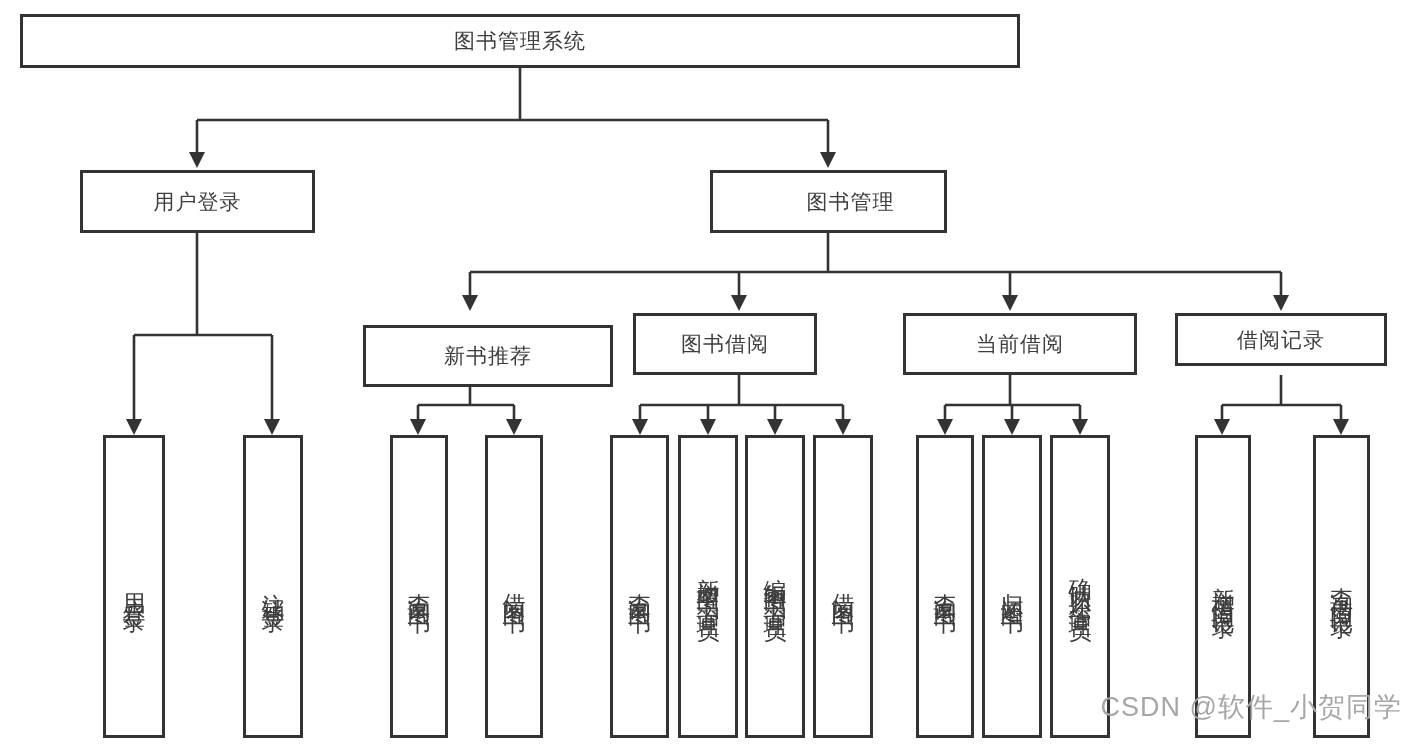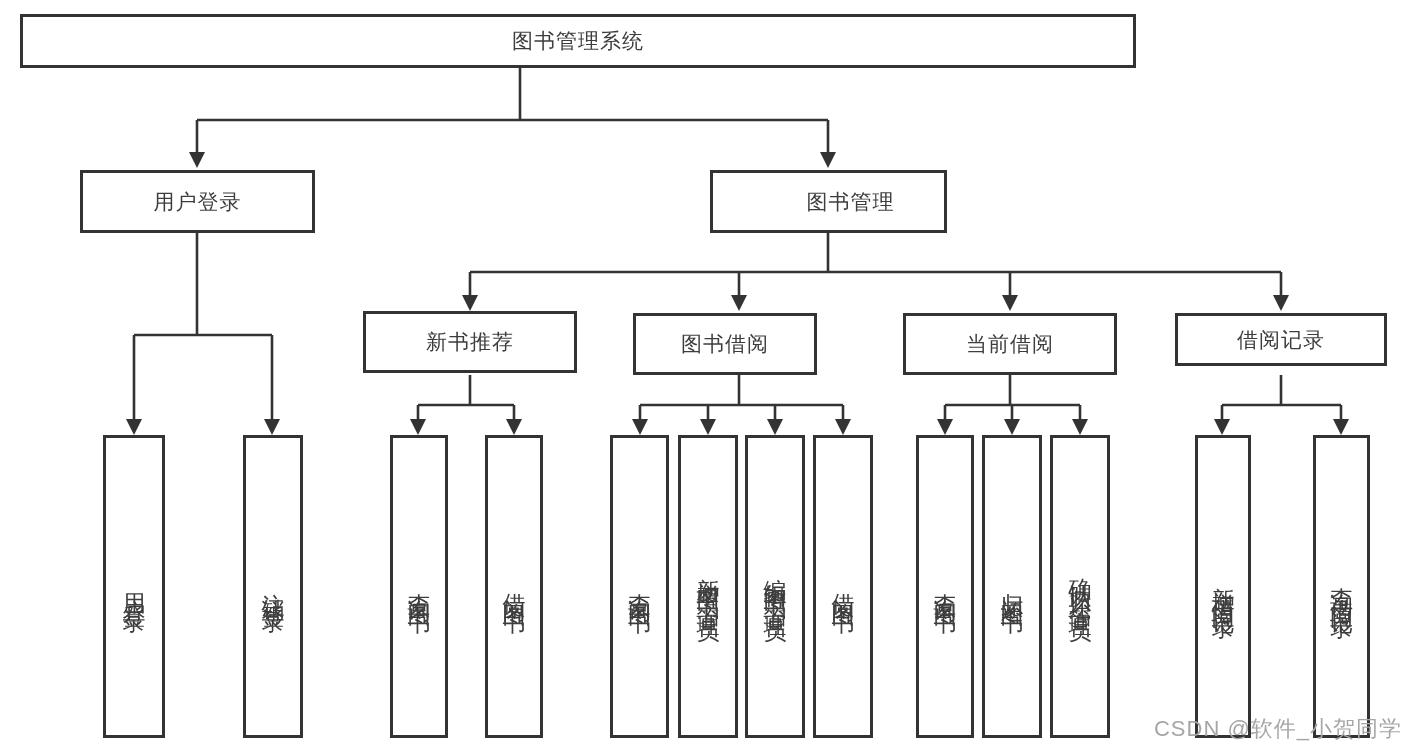--- a/index.html
+++ b/index.html
@@ -24,22 +24,22 @@
   }
   .node.h{font-size:21px;letter-spacing:1px;white-space:nowrap;}
   .node.v span{
     writing-mode:vertical-rl;
     font-size:23px;
     letter-spacing:6px;
     line-height:1;
   }
   .watermark{
     position:absolute;
-    right:3px;bottom:3px;
-    font-size:22px;
+    right:3px;bottom:22px;
+    font-size:27px;
     color:#a6a6a6;
     letter-spacing:1px;
     z-index:5;
     white-space:nowrap;
     margin-left:12px;
   }
 </style>
 </head>
 <body>
 
@@ -74,28 +74,28 @@
     <path class="line" d="M1010 375 V405 M945 405 H1080 M945 405 V420 M1012 405 V420 M1080 405 V420"></path>
     <path class="arrow" d="M945 435 L937 419 H953 Z"></path>
     <path class="arrow" d="M1012 435 L1004 419 H1020 Z"></path>
     <path class="arrow" d="M1080 435 L1072 419 H1088 Z"></path>
 
     <path class="line" d="M1281 375 V405 M1222 405 H1341 M1222 405 V420 M1341 405 V420"></path>
     <path class="arrow" d="M1222 435 L1214 419 H1230 Z"></path>
     <path class="arrow" d="M1341 435 L1333 419 H1349 Z"></path>
   </svg>
 
-  <div class="node h" style="left:20px;top:14px;width:1116px;height:54px;">图书管理系统</div>
+  <div class="node h" style="left:20px;top:14px;width:1000px;height:54px;">图书管理系统</div>
 
   <div class="node h" style="left:80px;top:170px;width:235px;height:63px;">用户登录</div>
   <div class="node h" style="left:710px;top:170px;width:237px;height:63px;padding-left:44px;">图书管理</div>
 
-  <div class="node h" style="left:363px;top:311px;width:214px;height:62px;">新书推荐</div>
+  <div class="node h" style="left:363px;top:325px;width:250px;height:62px;">新书推荐</div>
   <div class="node h" style="left:633px;top:313px;width:184px;height:62px;">图书借阅</div>
-  <div class="node h" style="left:903px;top:313px;width:214px;height:62px;font-family:Liberation Mono, monospace;">当前借阅</div>
+  <div class="node h" style="left:903px;top:313px;width:234px;height:62px;font-family:Liberation Mono, monospace;">当前借阅</div>
   <div class="node h" style="left:1175px;top:313px;width:212px;height:53px;">借阅记录</div>
 
   <div class="node v" style="left:103px;top:435px;width:62px;height:303px;">
     <span>用户登录</span>
     </div>
   <div class="node v" style="left:243px;top:435px;width:60px;height:303px;">
     <span>注销登录</span>
     </div>
 
   <div class="node v" style="left:390px;top:435px;width:58px;height:303px;">

